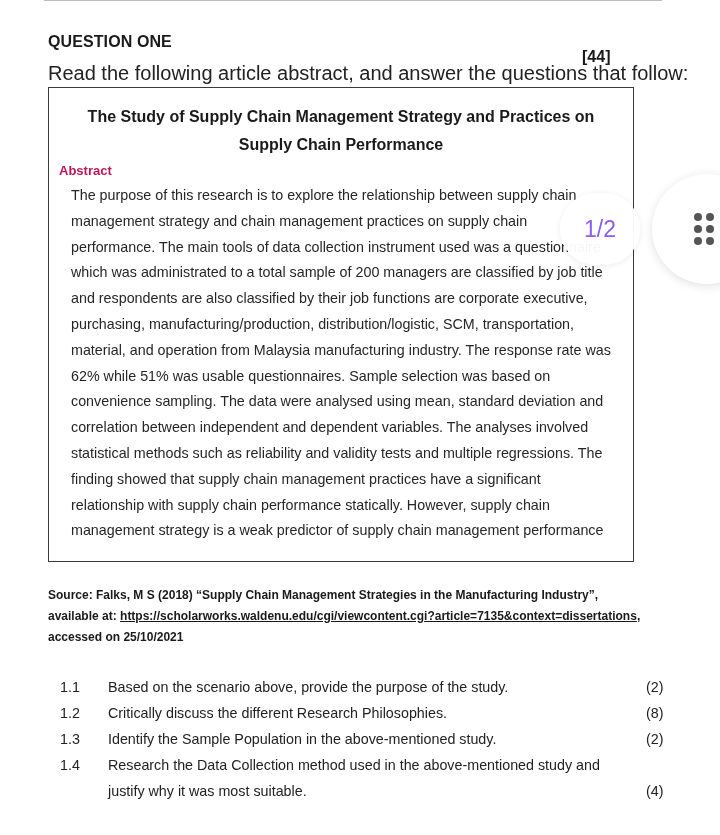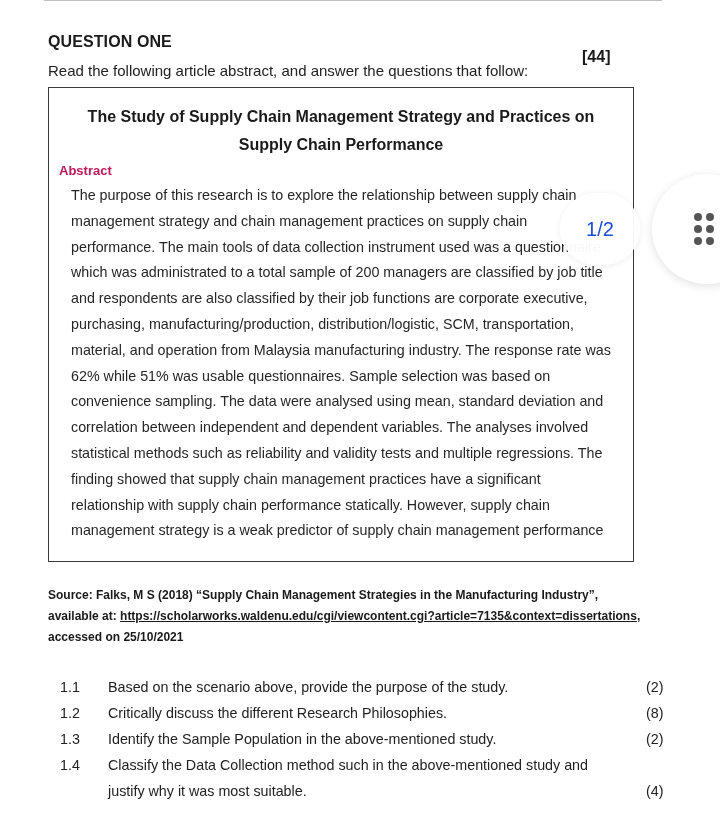--- a/index.html
+++ b/index.html
@@ -35,21 +35,21 @@
       position: absolute;
       left: 582px;
       top: 48px;
       font-size: 16px;
       font-weight: bold;
     }
     .instruction {
       position: absolute;
       left: 48px;
       top: 62px;
-      font-size: 15px;
+      font-size: 20px;
       color: #222;
     }
     .abstract-box {
       position: absolute;
       left: 48px;
       top: 87px;
       width: 586px;
       height: 475px;
       border: 1.5px solid #3a3a3a;
       box-sizing: border-box;
@@ -131,22 +131,22 @@
     }
     .page-indicator {
       position: absolute;
       left: 560px;
       top: 193px;
       width: 80px;
       height: 72px;
       border-radius: 36px;
       background: rgba(255,255,255,0.96);
       box-shadow: 0 1px 6px rgba(0,0,0,0.08);
-      font-size: 20px;
-      color: #1d4ed8;
+      font-size: 23px;
+      color: #8b5cf6;
       display: flex;
       align-items: center;
       justify-content: center;
       font-weight: 300;
     }
     .menu-fab {
       position: absolute;
       left: 652px;
       top: 174px;
       width: 110px;
@@ -223,21 +223,21 @@
     <span class="q-text">Critically discuss the different Research Philosophies.</span>
     <span class="q-marks">(8)</span>
   </div>
   <div class="q-row">
     <span class="q-num">1.3</span>
     <span class="q-text">Identify the Sample Population in the above-mentioned study.</span>
     <span class="q-marks">(2)</span>
   </div>
   <div class="q-row">
     <span class="q-num">1.4</span>
-    <span class="q-text">Classify the Data Collection method such in the above-mentioned study and</span>
+    <span class="q-text">Research the Data Collection method used in the above-mentioned study and</span>
     <span class="q-marks"></span>
   </div>
   <div class="q-row">
     <span class="q-num"></span>
     <span class="q-text">justify why it was most suitable.</span>
     <span class="q-marks">(4)</span>
   </div>
 </div>
 
 <div class="page-indicator">1/2</div>

